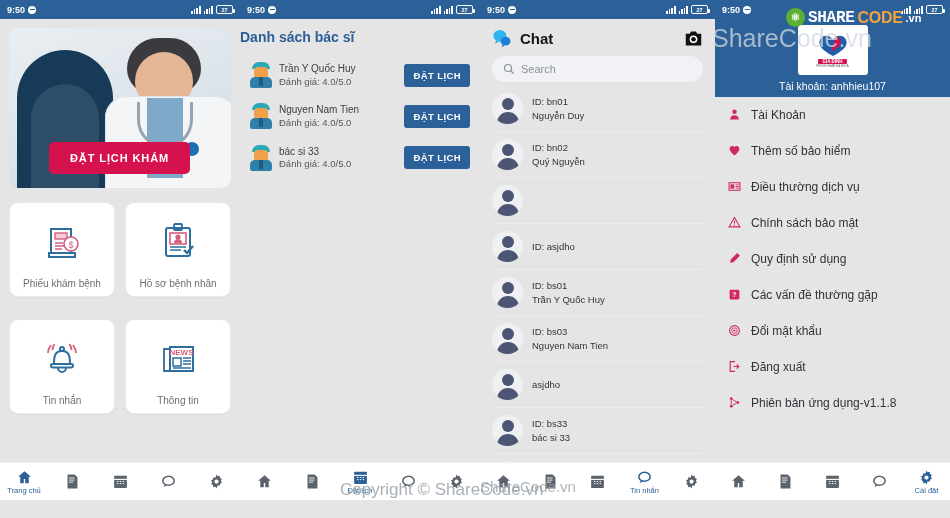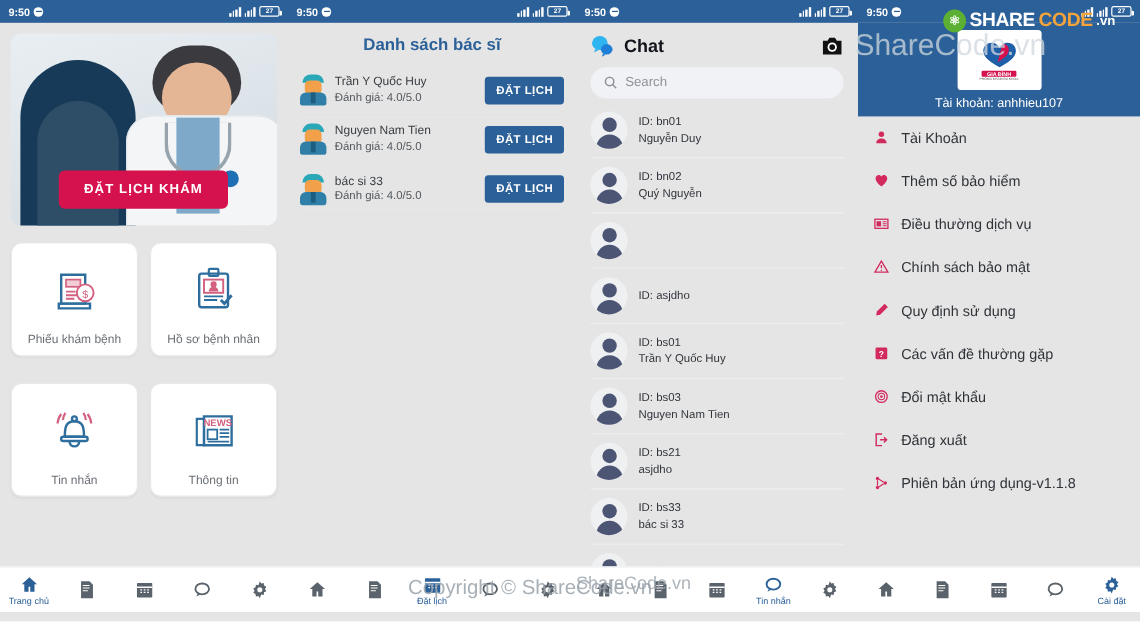--- a/index.html
+++ b/index.html
@@ -82,35 +82,35 @@
     border: 1px solid #e7e9ec; border-radius: 9px;
     display: flex; flex-direction: column; align-items: center;
     justify-content: flex-end; padding-bottom: 7px;
     box-shadow: 0 1px 2px rgba(0,0,0,.04); cursor: pointer;
   }
   .card-ico { flex: 1; display: flex; align-items: center; justify-content: center; }
   .card-lbl { font-size: 10px; color: #6a6f75; }
 
   
   .botnav {
-    position: absolute; left: 0; bottom: 8px; width: 100%; height: 38px;
+    position: absolute; left: 0; bottom: 18px; width: 100%; height: 38px;
     background: #fff; border-top: 1px solid #eceef0;
     display: flex; align-items: flex-start;
   }
   .nav-item {
     flex: 1; display: flex; flex-direction: column;
     align-items: center; justify-content: center; gap: 1px;
     cursor: pointer; height: 100%;
   }
   .nav-item svg { display: block; }
   .nav-lbl { font-size: 7.5px; color: #2b6098; line-height: 1; }
 
   
   .p2-title {
-    text-align: center; color: #2b6098; font-size: 14px;
+    text-align: left; color: #2b6098; font-size: 14px;
     font-weight: bold; padding: 10px 0 10px 0;
   }
   .doc-list { padding: 0 10px; }
   .doc-row {
     display: flex; align-items: center; gap: 7px;
     padding: 7px 0 7px 0; border-bottom: 1px solid #dfe3e7;
   }
   .doc-av {
     width: 22px; height: 26px; flex: 0 0 22px; position: relative;
   }
@@ -196,21 +196,21 @@
   }
   .sc-logo {
     position: absolute; left: 786px; top: 8px; z-index: 60;
     display: flex; align-items: center; gap: 3px; white-space: nowrap;
   }
   .sc-mark {
     width: 19px; height: 19px; border-radius: 50%; background: #5bb033;
     position: relative; display:flex; align-items:center; justify-content:center;
   }
   .sc-mark span { color:#fff; font-size: 11px; font-weight: bold; }
-  .sc-t1 { font-size: 16px; font-weight: bold; color: #ffffff; letter-spacing:-.3px; }
+  .sc-t1 { font-size: 16px; font-weight: bold; color: #ffffff; letter-spacing:-.3px;font-family:Liberation Mono, monospace; }
   .sc-t2 { font-size: 16px; font-weight: bold; color: #f2a33c; letter-spacing:-.3px; }
   .sc-t3 { font-size: 11px; font-weight: bold; color: #ffffff; }
 </style>
 </head>
 <body>
 
 <div class="screens">
 
   <div class="panel p1">
     <div class="statusbar">
@@ -540,21 +540,20 @@
       <div class="chat-row">
         <div class="chat-av"></div>
         <div class="chat-meta">
           <div class="chat-id">ID: bs03</div>
           <div class="chat-nm">Nguyen Nam Tien</div>
         </div>
       </div>
       <div class="chat-row">
         <div class="chat-av"></div>
         <div class="chat-meta">
-          <div class="chat-id">ID: bs21</div>
           <div class="chat-nm">asjdho</div>
         </div>
       </div>
       <div class="chat-row">
         <div class="chat-av"></div>
         <div class="chat-meta">
           <div class="chat-id">ID: bs33</div>
           <div class="chat-nm">bác si 33</div>
         </div>
       </div>

